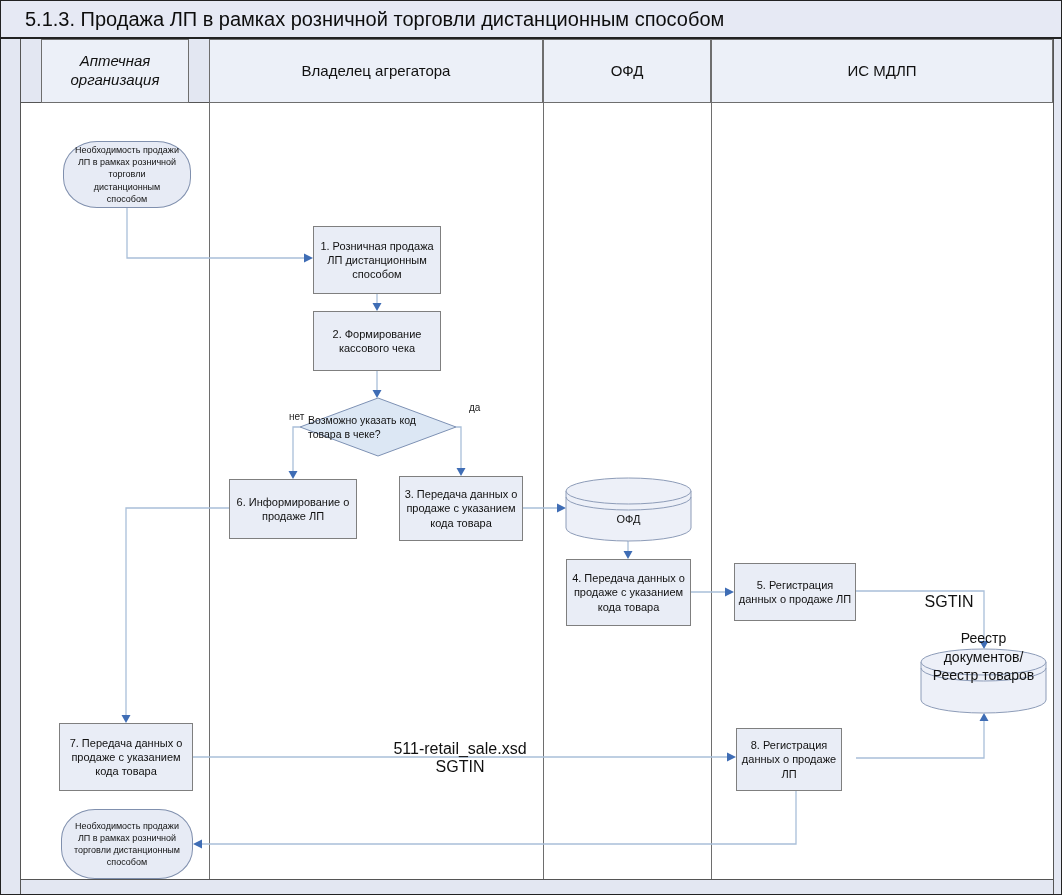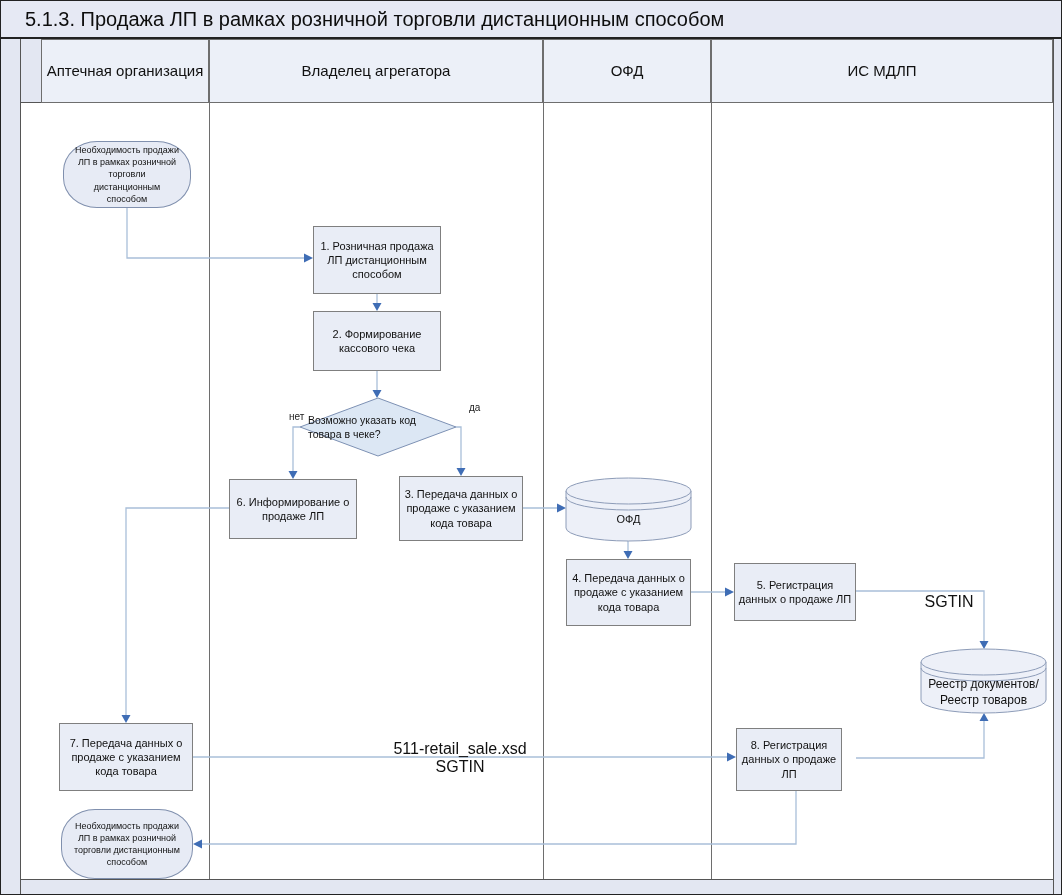--- a/index.html
+++ b/index.html
@@ -11,21 +11,21 @@
   
   .titlebar{position:absolute;left:0;top:0;width:1062px;height:38px;background:#e6e9f4;
     border-bottom:2px solid #222;box-sizing:border-box;font-size:20px;color:#0d0d0d;
     display:flex;align-items:center;padding-left:24px;}
   .left-strip{position:absolute;left:0;top:38px;width:20px;height:857px;background:#e3e7f2;border-right:1px solid #555;box-sizing:border-box;}
   .right-strip{position:absolute;left:1052px;top:38px;width:10px;height:857px;background:#e3e7f2;border-left:1px solid #555;box-sizing:border-box;}
   .header-band{position:absolute;left:20px;top:38px;width:1032px;height:64px;background:#e3e7f2;border-bottom:1px solid #555;box-sizing:border-box;}
   .bottom-strip{position:absolute;left:20px;top:878px;width:1032px;height:17px;background:#e3e7f2;border-top:1px solid #555;box-sizing:border-box;}
   .hcell{position:absolute;top:38px;height:64px;background:#ecf0f8;border:1px solid #6e6e6e;box-sizing:border-box;
     display:flex;align-items:center;justify-content:center;text-align:center;font-size:15px;line-height:1.25;}
-  .hc1{left:40px;width:168px;}
+  .hc1{left:40px;width:148px;font-style:italic;}
   .hc2{left:208px;width:334px;}
   .hc3{left:542px;width:168px;}
   .hc4{left:710px;width:342px;}
   .lane-line{position:absolute;top:102px;height:776px;width:1px;background:#6e6e6e;}
   .ll1{left:208px;} .ll2{left:542px;} .ll3{left:710px;}
 
   
   .box{position:absolute;background:#e9edf6;border:1px solid #7f7f7f;box-sizing:border-box;
     display:flex;align-items:center;justify-content:center;text-align:center;
     font-size:11px;line-height:1.3;padding:3px;z-index:3;}
@@ -45,21 +45,21 @@
 
   .diamond-text{position:absolute;left:307px;top:412px;width:140px;height:30px;z-index:3;
     display:flex;align-items:center;justify-content:center;text-align:left;font-size:10.5px;line-height:1.3;}
   .branch-label{position:absolute;z-index:3;font-size:10px;color:#222;}
   .lbl-no{left:288px;top:410px;}
   .lbl-yes{left:468px;top:401px;}
 
   .cyl-label{position:absolute;z-index:3;display:flex;align-items:center;justify-content:center;
     text-align:center;}
   .cl-ofd{left:565px;top:510px;width:125px;height:16px;font-size:11px;}
-  .cl-reg{left:924px;top:677px;width:117px;height:28px;font-size:12px;line-height:1.35;}
+  .cl-reg{left:924px;top:642px;width:117px;height:28px;font-size:14px;line-height:1.35;}
 
   .schema{position:absolute;z-index:3;text-align:center;}
   .sc-kkt-file{left:868px;top:574px;width:160px;}
   .sc-kkt-code{left:868px;top:592px;width:160px;}
   .sc-sale-file{left:384px;top:739px;width:150px;}
   .sc-sale-code{left:384px;top:757px;width:150px;}
 
   svg.wires{position:absolute;left:0;top:0;z-index:2;pointer-events:none;}
   .wire{fill:none;stroke:#a9bfd9;stroke-width:1.3;}
   .head{fill:#3f6db5;stroke:none;}

